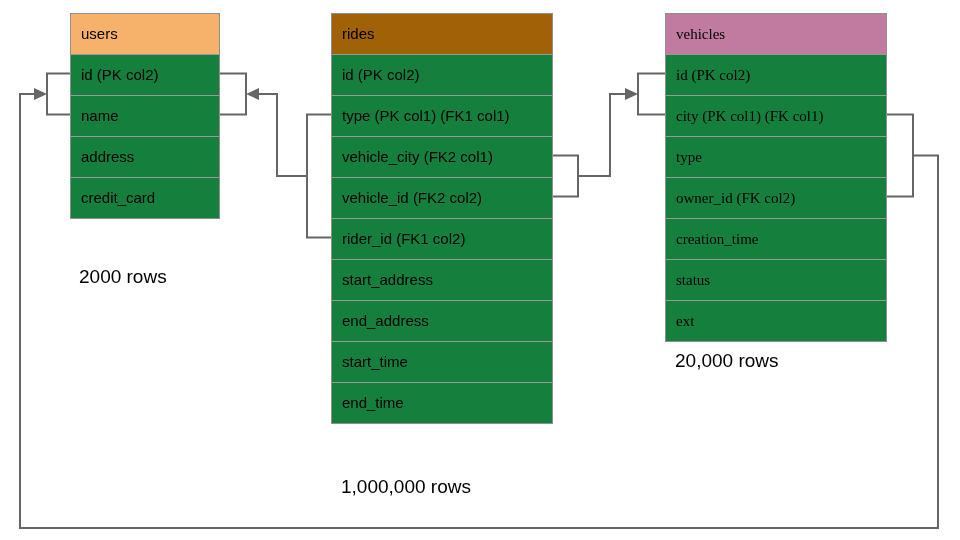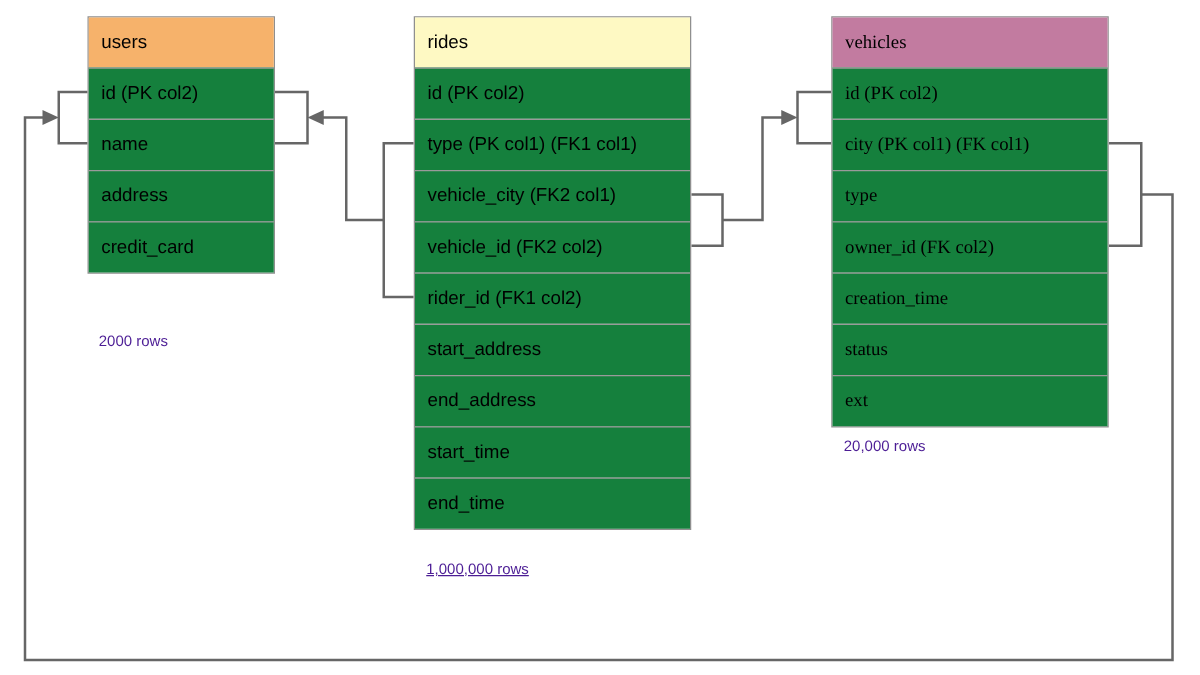--- a/index.html
+++ b/index.html
@@ -40,22 +40,22 @@
     line-height: 40px;
     box-sizing: border-box;
     border-top: 1px solid #9a9a9a;
     padding-left: 10px;
     background: #15803d;
     white-space: nowrap;
     overflow: hidden;
   }
   .row-count {
     position: absolute;
-    font-size: 12px;
-    color: #4c1d95;
+    font-size: 19px;
+    color: #000000;
   }
 </style>
 </head>
 <body>
 
 <div id="canvas">
 
   <svg id="connectors" viewBox="0 0 960 540" xmlns="http://www.w3.org/2000/svg">
 
     <g stroke="#666666" stroke-width="2" fill="none">
@@ -85,34 +85,34 @@
     <div>
         <div class="row">id (PK col2)</div>
         <div class="row">name</div>
         <div class="row">address</div>
         <div class="row">credit_card</div>
       </div>
   </div>
   <div class="row-count" style="left:79px; top:266px;">2000 rows</div>
 
   <div class="db-table" style="left:331px; top:13px; width:222px;">
-    <div class="header" style="background: #fef9c3;">rides</div>
+    <div class="header" style="background: #a16207;">rides</div>
     <div>
         <div class="row">id (PK col2)</div>
         <div class="row">type (PK col1) (FK1 col1)</div>
         <div class="row">vehicle_city (FK2 col1)</div>
         <div class="row">vehicle_id (FK2 col2)</div>
         <div class="row">rider_id (FK1 col2)</div>
         <div class="row">start_address</div>
         <div class="row">end_address</div>
         <div class="row">start_time</div>
         <div class="row">end_time</div>
       </div>
   </div>
-  <div class="row-count" style="left:341px; top:448px;text-decoration:underline;">1,000,000 rows</div>
+  <div class="row-count" style="left:341px; top:476px;">1,000,000 rows</div>
 
   <div class="db-table" style="left:665px; top:13px; width:222px;font-family:Liberation Serif, serif;">
     <div class="header" style="background: rgb(194, 123, 160);">vehicles</div>
     <div>
         <div class="row">id (PK col2)</div>
         <div class="row">city (PK col1) (FK col1)</div>
         <div class="row">type</div>
         <div class="row">owner_id (FK col2)</div>
         <div class="row">creation_time</div>
         <div class="row">status</div>

